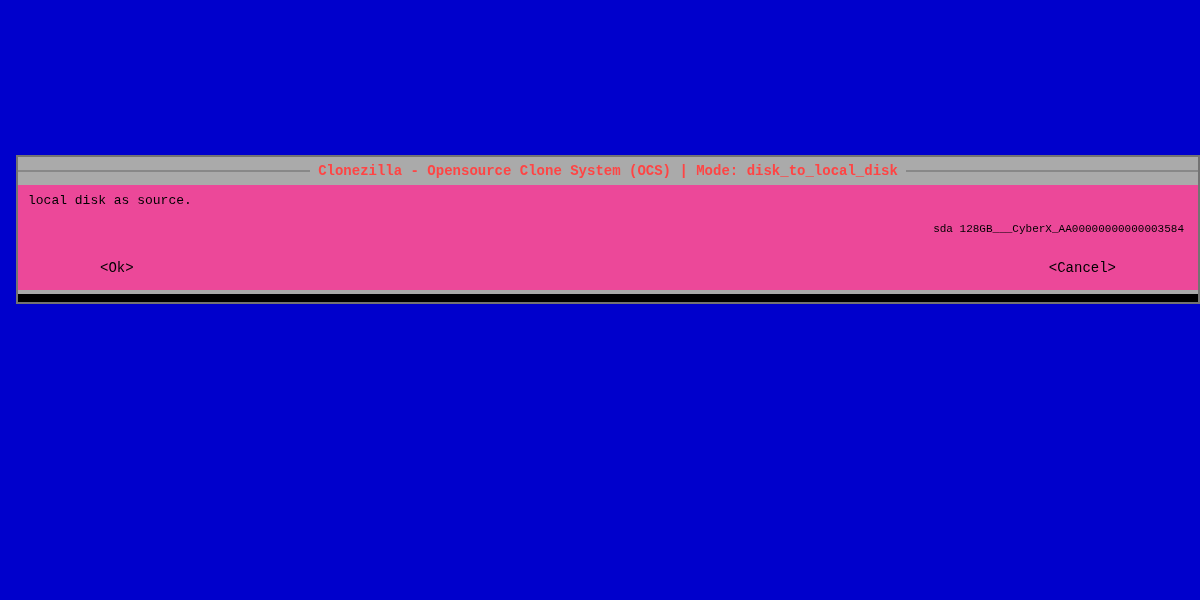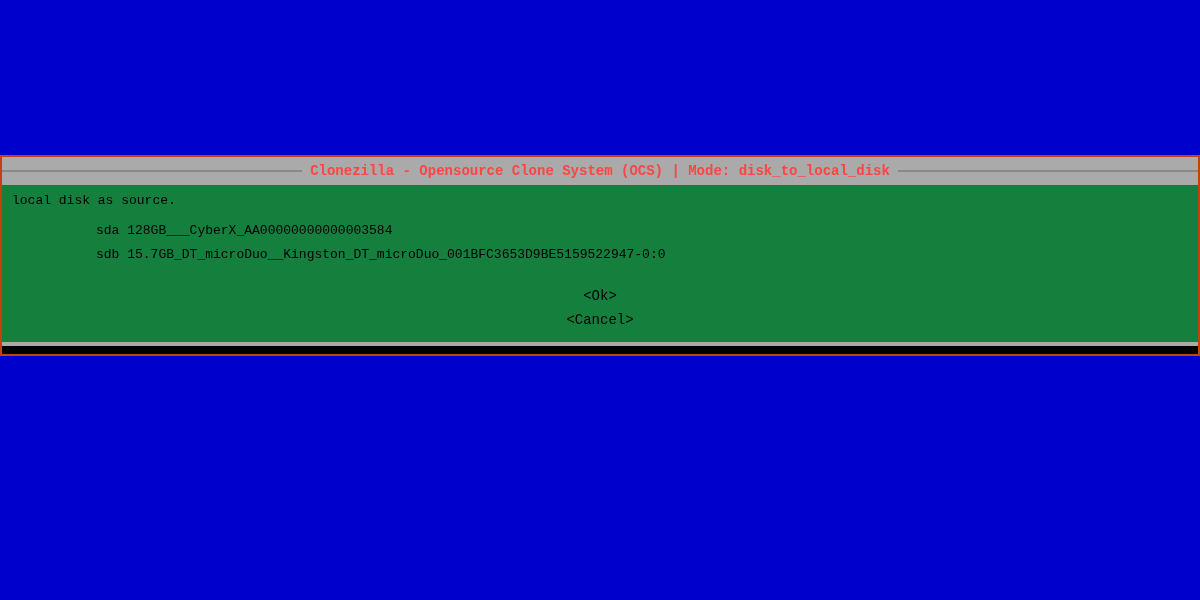--- a/index.html
+++ b/index.html
@@ -13,24 +13,24 @@
       height: 600px;
       background-color: #0000CC;
       font-family: 'Courier New', Courier, monospace;
       overflow: hidden;
       position: relative;
     }
 
     .terminal-window {
       position: absolute;
       top: 155px;
-      left: 0px;
+      left: 16px;
       right: 0px;
       background-color: #AAAAAA;
-      border: 2px solid #c2410c;
+      border: 2px solid #737373;
     }
 
     .title-bar-line {
       height: 2px;
       background-color: #888;
       flex: 1;
     }
 
     .title-text {
       color: #FF4444;
@@ -41,56 +41,56 @@
     }
 
     .title-bar-wrapper {
       display: flex;
       align-items: center;
       width: 100%;
       padding: 4px 0;
     }
 
     .content-area {
-      background-color: #15803d;
+      background-color: #ec4899;
       padding: 6px 10px 10px 10px;
     }
 
     .info-text {
       color: #000000;
       font-size: 13px;
       line-height: 1.5;
       margin-bottom: 8px;
     }
 
     .disk-list {
       margin: 8px 0 8px 80px;
     }
 
     .disk-item {
-      font-size: 13px;
+      font-size: 11px;
       color: #000000;
       padding: 2px 4px;
       line-height: 1.6;
       white-space: nowrap;
+      text-align: right;
     }
 
     .disk-item.selected {
       background-color: #CC0000;
       color: #FFFFFF;
       display: block;
     }
 
     .buttons-row {
       display: flex;
       justify-content: space-between;
       margin-top: 16px;
       margin-bottom: 0;
       padding: 0 60px;
-      flex-direction: column;
     }
 
     .btn {
       color: #000000;
       font-size: 14px;
       font-family: 'Courier New', Courier, monospace;
       background: transparent;
       border: none;
       cursor: pointer;
       padding: 4px 12px;
@@ -110,21 +110,20 @@
     <div class="title-bar-line"></div>
     <span class="title-text">Clonezilla - Opensource Clone System (OCS) | Mode: disk_to_local_disk</span>
     <div class="title-bar-line"></div>
   </div>
 
   <div class="content-area">
     <div class="info-text">local disk as source.</div>
 
     <div class="disk-list">
       <div class="disk-item">sda 128GB___CyberX_AA00000000000003584</div>
-      <div class="disk-item">sdb 15.7GB_DT_microDuo__Kingston_DT_microDuo_001BFC3653D9BE5159522947-0:0</div>
     </div>
 
     <div class="buttons-row">
       <button class="btn">&lt;Ok&gt;</button>
       <button class="btn">&lt;Cancel&gt;</button>
     </div>
   </div>
 
   <div class="bottom-bar"></div>
 </div>

